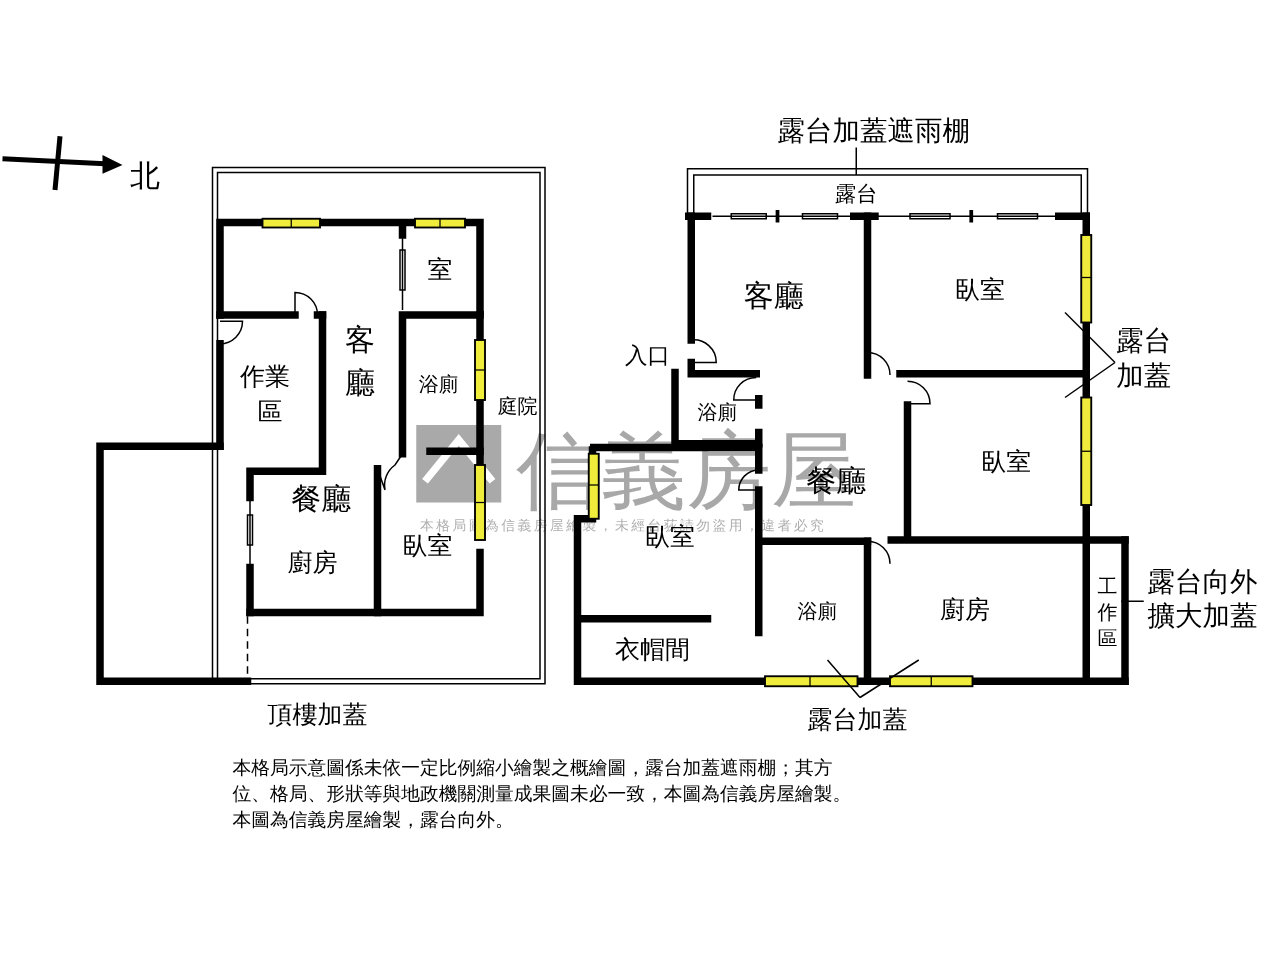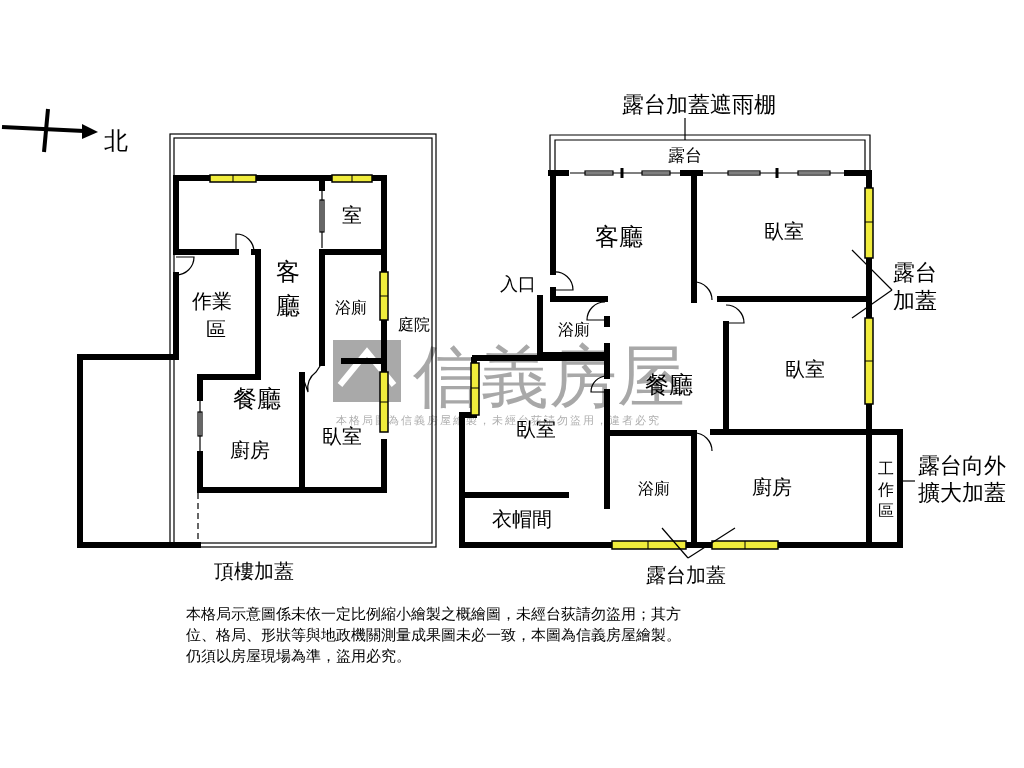--- a/index.html
+++ b/index.html
@@ -174,16 +174,16 @@
     <text class="lbl" x="918" y="473" font-size="22">露台向外</text>
     <text class="lbl" x="918" y="500" font-size="22">擴大加蓋</text>
 
     <line class="thin" x1="662" y1="528" x2="688" y2="558"></line>
     <line class="thin" x1="735" y1="528" x2="688" y2="558"></line>
     <text class="lbl" x="646" y="582" font-size="20">露台加蓋</text>
   </g>
 </svg>
 
 <div class="disclaimer">
-  <div>本格局示意圖係未依一定比例縮小繪製之概繪圖，未經台荻請勿盜用；其方</div>
+  <div>本格局示意圖係未依一定比例縮小繪製之概繪圖，露台加蓋遮雨棚；其方</div>
   <div>位、格局、形狀等與地政機關測量成果圖未必一致，本圖為信義房屋繪製。</div>
-  <div>仍須以房屋現場為準，盜用必究。</div>
+  <div>本圖為信義房屋繪製，露台向外。</div>
 </div>
 
 </body></html>

